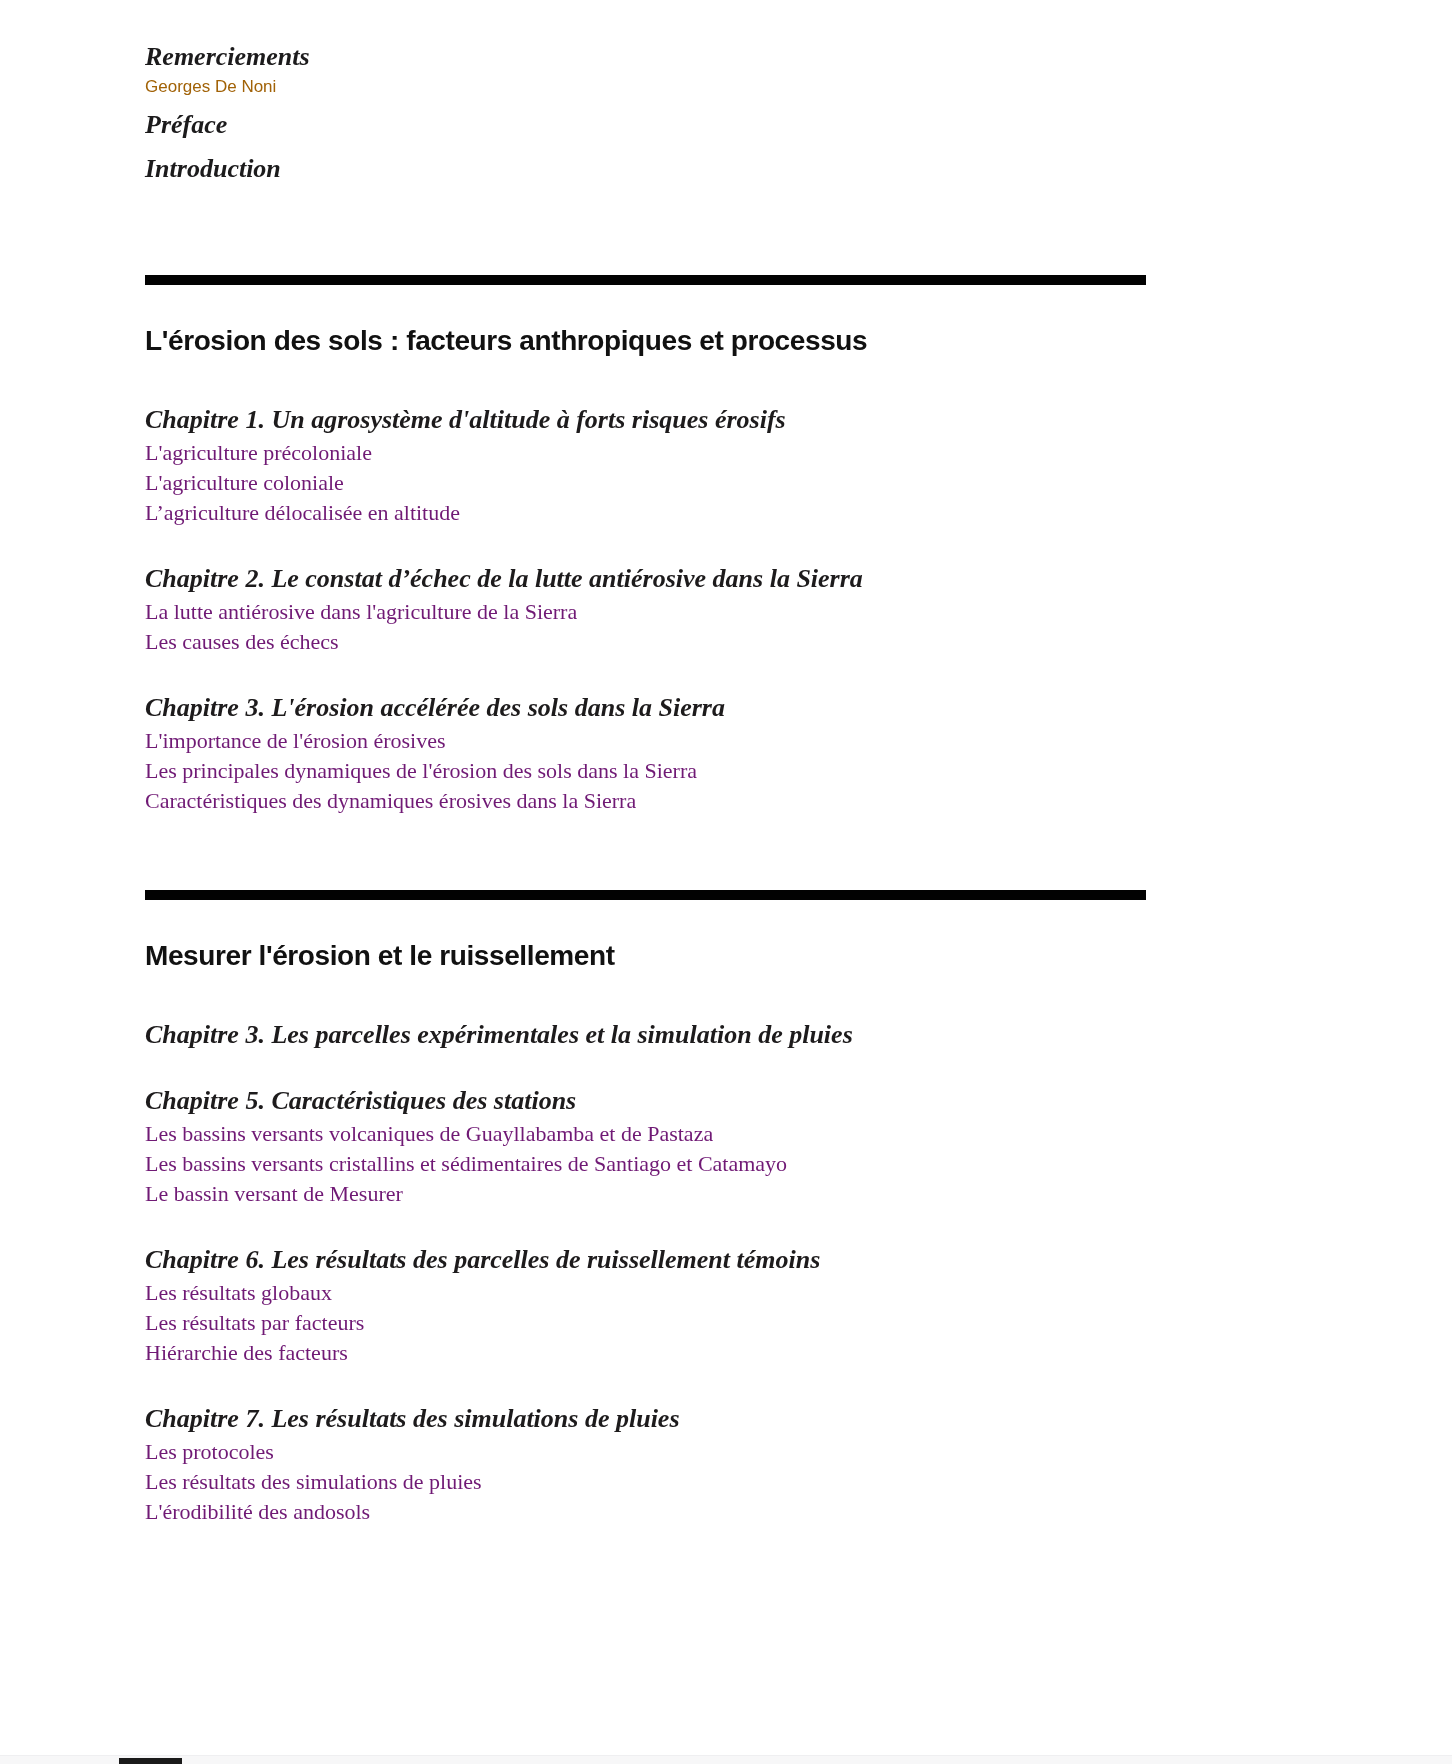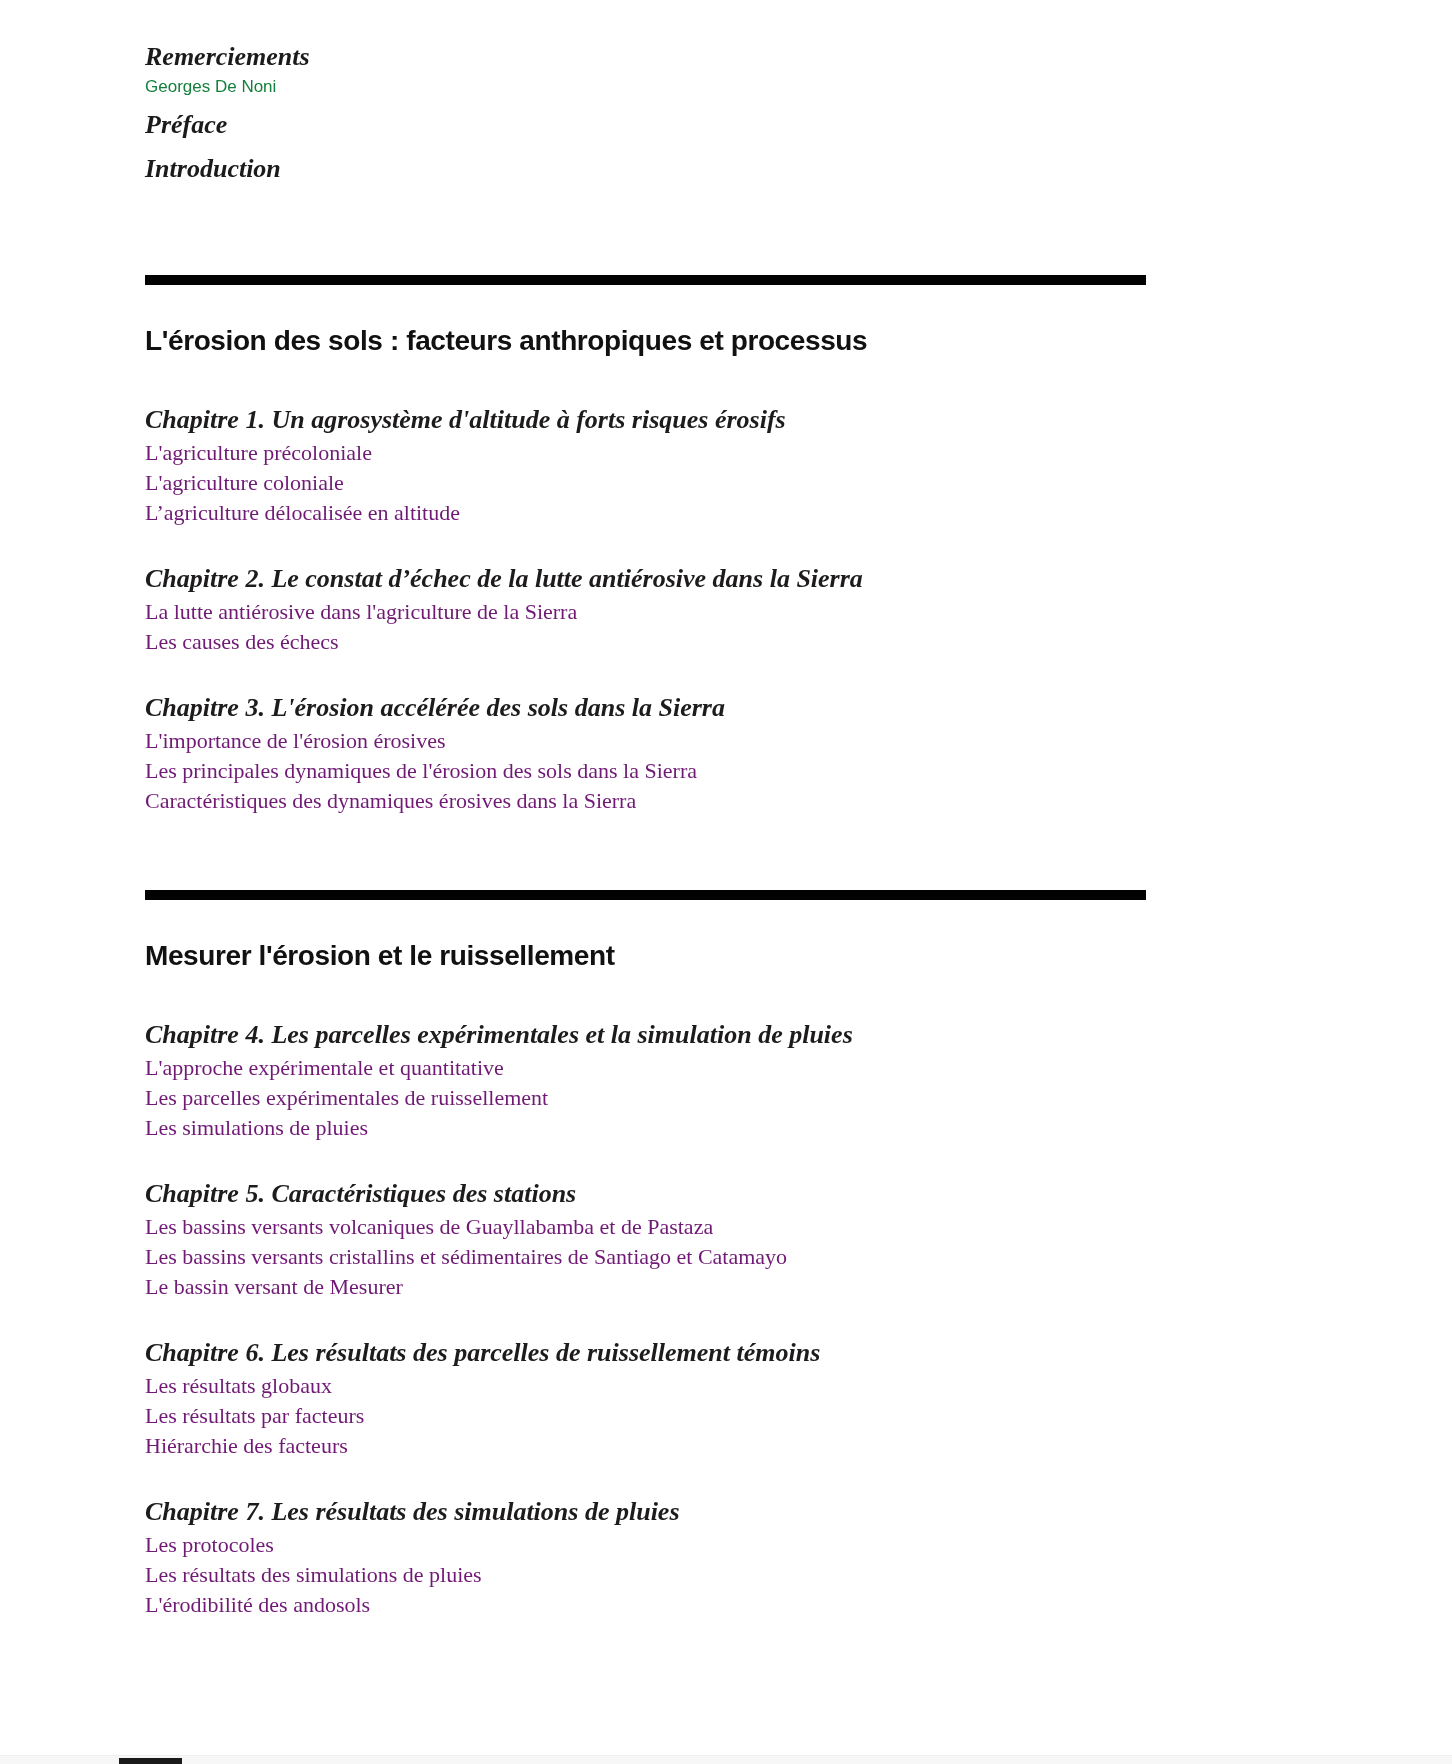--- a/index.html
+++ b/index.html
@@ -30,21 +30,21 @@
     font-weight: 600;
     font-size: 26px;
     line-height: 33px;
     color: #1c1b1c;
     cursor: pointer;
   }
   .fm-author {
     font-family: "Liberation Sans", sans-serif;
     font-size: 17px;
     line-height: 21px;
-    color: #15803d;
+    color: #a16207;
     margin-top: 3px;
   }
 
   
   .part { margin-top: 74px; }
   .part-bar {
     width: 100%;
     height: 10px;
     background: #020202;
   }
@@ -144,26 +144,21 @@
         <li>Caractéristiques des dynamiques érosives dans la Sierra</li>
       </ul>
     </div>
   </div>
 
   <div class="part">
     <div class="part-bar"></div>
     <h2 class="part-title">Mesurer l'érosion et le ruissellement</h2>
 
     <div class="chapter first">
-      <h3 class="chapter-title">Chapitre 4. Les parcelles expérimentales et la simulation de pluies</h3>
-      <ul class="sections">
-        <li>L'approche expérimentale et quantitative</li>
-        <li>Les parcelles expérimentales de ruissellement</li>
-        <li>Les simulations de pluies</li>
-      </ul>
+      <h3 class="chapter-title">Chapitre 3. Les parcelles expérimentales et la simulation de pluies</h3>
     </div>
 
     <div class="chapter">
       <h3 class="chapter-title">Chapitre 5. Caractéristiques des stations</h3>
       <ul class="sections">
         <li>Les bassins versants volcaniques de Guayllabamba et de Pastaza</li>
         <li>Les bassins versants cristallins et sédimentaires de Santiago et Catamayo</li>
         <li>Le bassin versant de Mesurer</li>
       </ul>
     </div>

